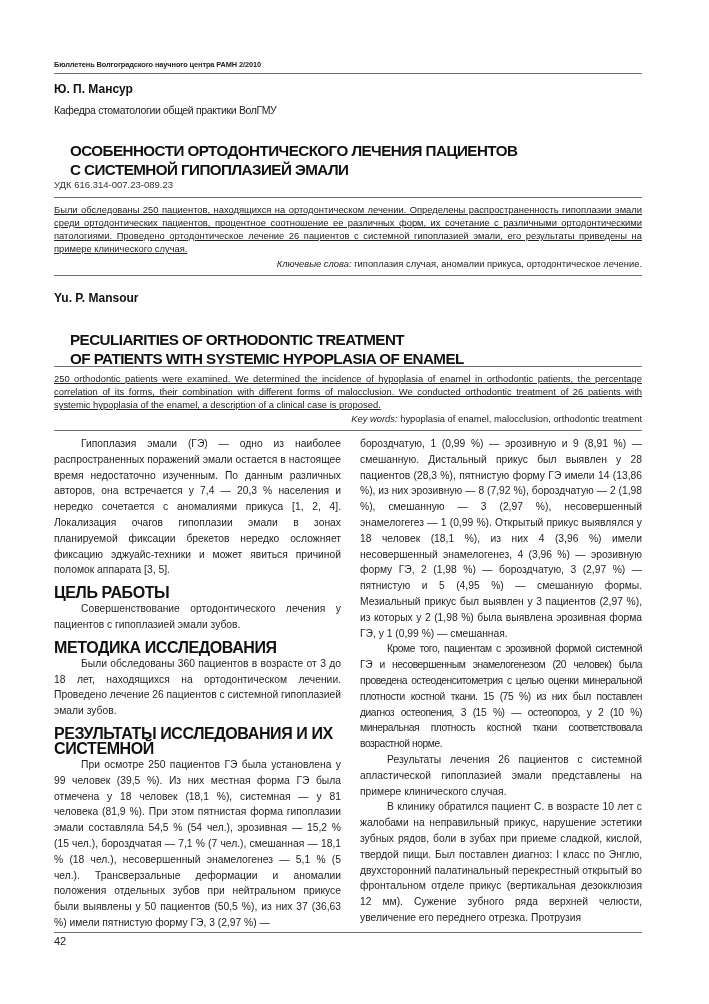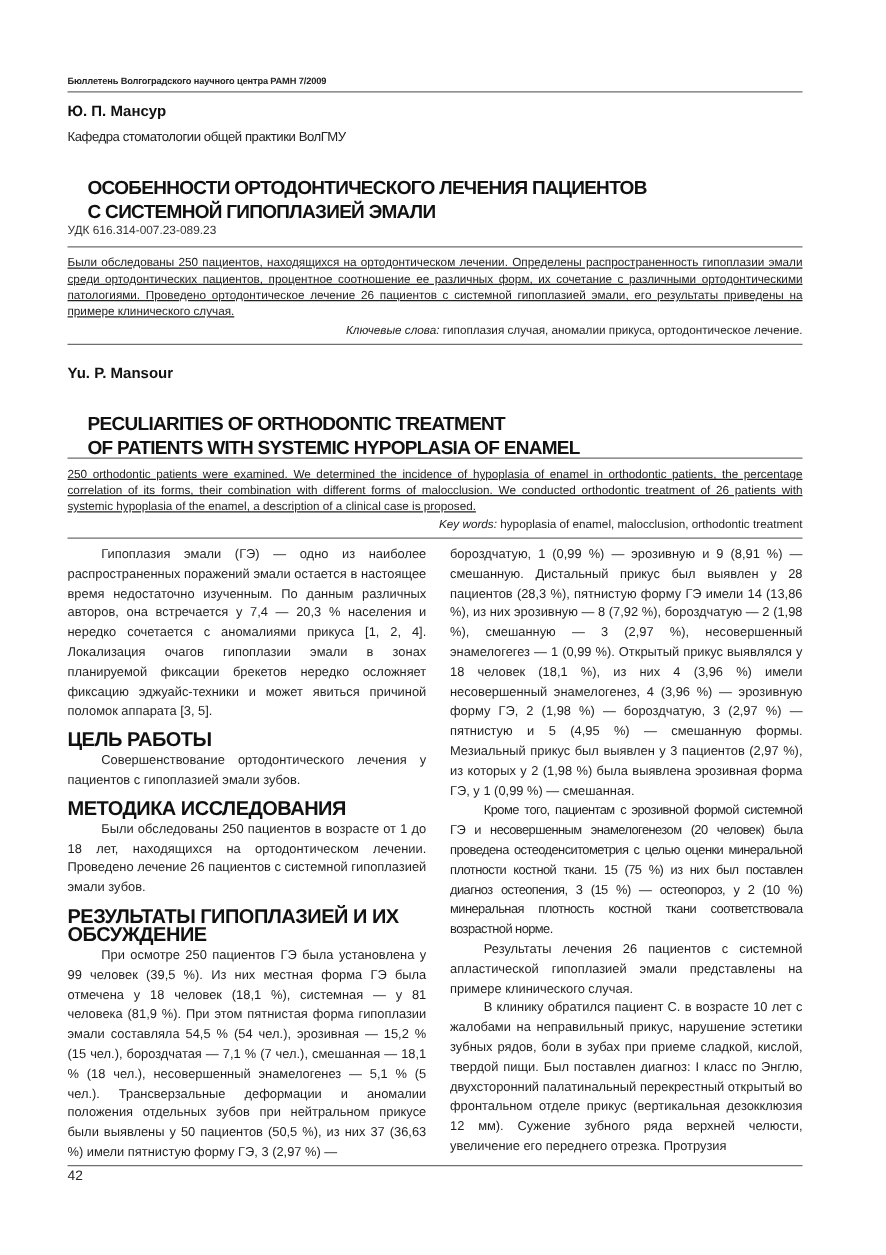--- a/index.html
+++ b/index.html
@@ -21,21 +21,21 @@
     .col p.indent { text-indent: 27px; }
     .col p.tight { letter-spacing: -0.45px; }
     .col h3 { margin: 7px 0 1px 0; font-size: 16px; font-weight: bold; letter-spacing: -0.4px; line-height: 15px; color: #111; }
     .footer-rule { position: absolute; left: 0; top: 932px; width: 588px; border-top: 1.3px solid #6e6e6e; }
     .pagenum { position: absolute; left: 0; top: 935px; font-size: 11px; color: #222; }
   </style>
 </head>
 <body>
 
 <div class="page">
-  <div class="journal">Бюллетень Волгоградского научного центра РАМН 7/2009</div>
+  <div class="journal">Бюллетень Волгоградского научного центра РАМН 2/2010</div>
   <div class="rule" style="top:73px;"></div>
 
   <div class="author" style="top:82px;">Ю. П. Мансур</div>
   <div class="affil" style="top:104px;">Кафедра стоматологии общей практики ВолГМУ</div>
   <h1 class="title" style="top:126px;">
     <span>ОСОБЕННОСТИ ОРТОДОНТИЧЕСКОГО ЛЕЧЕНИЯ ПАЦИЕНТОВ</span><br>
     <span>С СИСТЕМНОЙ ГИПОПЛАЗИЕЙ ЭМАЛИ</span>
   </h1>
   <div class="udk" style="top:179px;">УДК 616.314-007.23-089.23</div>
   <div class="rule" style="top:197px;"></div>
@@ -57,22 +57,22 @@
     <i>Key words:</i>
     <span>hypoplasia of enamel, malocclusion, orthodontic treatment</span>
   </div>
   <div class="rule" style="top:430px;"></div>
 
   <div class="col col-left">
     <p class="indent">Гипоплазия эмали (ГЭ) — одно из наиболее распространенных поражений эмали остается в настоящее время недостаточно изученным. По данным различных авторов, она встречается у 7,4 — 20,3 % населения и нередко сочетается с аномалиями прикуса [1, 2, 4]. Локализация очагов гипоплазии эмали в зонах планируемой фиксации брекетов нередко осложняет фиксацию эджуайс-техники и может явиться причиной поломок аппарата [3, 5].</p>
     <h3>ЦЕЛЬ РАБОТЫ</h3>
     <p class="indent">Совершенствование ортодонтического лечения у пациентов с гипоплазией эмали зубов.</p>
     <h3>МЕТОДИКА ИССЛЕДОВАНИЯ</h3>
-    <p class="indent">Были обследованы 250 пациентов в возрасте от 1 до 18 лет, находящихся на ортодонтическом лечении. Проведено лечение 26 пациентов с системной гипоплазией эмали зубов.</p>
-    <h3>РЕЗУЛЬТАТЫ ГИПОПЛАЗИЕЙ И ИХ ОБСУЖДЕНИЕ</h3>
+    <p class="indent">Были обследованы 360 пациентов в возрасте от 3 до 18 лет, находящихся на ортодонтическом лечении. Проведено лечение 26 пациентов с системной гипоплазией эмали зубов.</p>
+    <h3>РЕЗУЛЬТАТЫ ИССЛЕДОВАНИЯ И ИХ СИСТЕМНОЙ</h3>
     <p class="indent">При осмотре 250 пациентов ГЭ была установлена у 99 человек (39,5 %). Из них местная форма ГЭ была отмечена у 18 человек (18,1 %), системная — у 81 человека (81,9 %). При этом пятнистая форма гипоплазии эмали составляла 54,5 % (54 чел.), эрозивная — 15,2 % (15 чел.), бороздчатая — 7,1 % (7 чел.), смешанная — 18,1 % (18 чел.), несовершенный энамелогенез — 5,1 % (5 чел.). Трансверзальные деформации и аномалии положения отдельных зубов при нейтральном прикусе были выявлены у 50 пациентов (50,5 %), из них 37 (36,63 %) имели пятнистую форму ГЭ, 3 (2,97 %) —</p>
   </div>
 
   <div class="col col-right">
     <p>бороздчатую, 1 (0,99 %) — эрозивную и 9 (8,91 %) — смешанную. Дистальный прикус был выявлен у 28 пациентов (28,3 %), пятнистую форму ГЭ имели 14 (13,86 %), из них эрозивную — 8 (7,92 %), бороздчатую — 2 (1,98 %), смешанную — 3 (2,97 %), несовершенный энамелогегез — 1 (0,99 %). Открытый прикус выявлялся у 18 человек (18,1 %), из них 4 (3,96 %) имели несовершенный энамелогенез, 4 (3,96 %) — эрозивную форму ГЭ, 2 (1,98 %) — бороздчатую, 3 (2,97 %) — пятнистую и 5 (4,95 %) — смешанную формы. Мезиальный прикус был выявлен у 3 пациентов (2,97 %), из которых у 2 (1,98 %) была выявлена эрозивная форма ГЭ, у 1 (0,99 %) — смешанная.</p>
     <p class="indent tight">Кроме того, пациентам с эрозивной формой системной ГЭ и несовершенным энамелогенезом (20 человек) была проведена остеоденситометрия с целью оценки минеральной плотности костной ткани. 15 (75 %) из них был поставлен диагноз остеопения, 3 (15 %) — остеопороз, у 2 (10 %) минеральная плотность костной ткани соответствовала возрастной норме.</p>
     <p class="indent">Результаты лечения 26 пациентов с системной апластической гипоплазией эмали представлены на примере клинического случая.</p>
     <p class="indent">В клинику обратился пациент С. в возрасте 10 лет с жалобами на неправильный прикус, нарушение эстетики зубных рядов, боли в зубах при приеме сладкой, кислой, твердой пищи. Был поставлен диагноз: I класс по Энглю, двухсторонний палатинальный перекрестный открытый во фронтальном отделе прикус (вертикальная дезокклюзия 12 мм). Сужение зубного ряда верхней челюсти, увеличение его переднего отрезка. Протрузия</p>
   </div>
 

